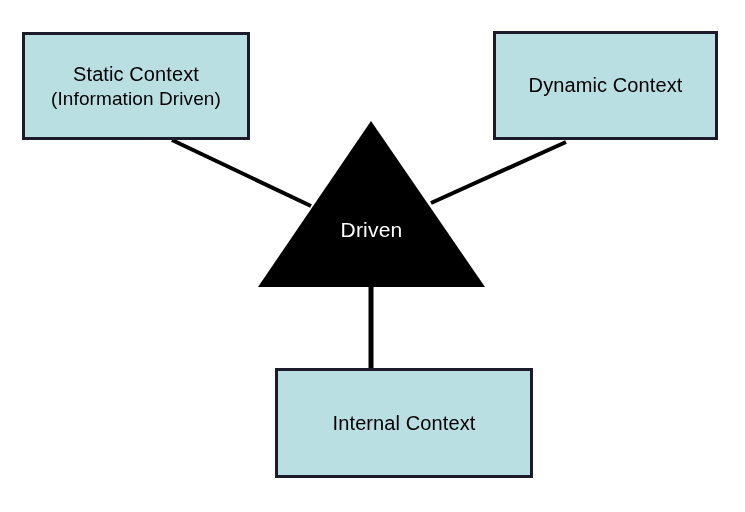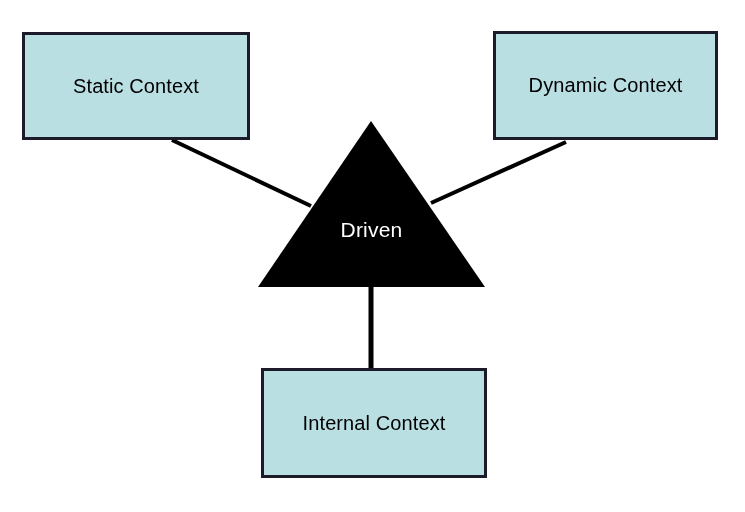--- a/index.html
+++ b/index.html
@@ -46,23 +46,23 @@
     width: 228px;
     height: 108px;
   }
   #box-dynamic {
     left: 493px;
     top: 31px;
     width: 225px;
     height: 109px;
   }
   #box-internal {
-    left: 261px;
+    left: 275px;
     top: 368px;
-    width: 226px;
+    width: 258px;
     height: 110px;
   }
   #svg-layer {
     position: absolute;
     left: 0;
     top: 0;
     width: 745px;
     height: 512px;
   }
   .triangle-label {
@@ -86,20 +86,21 @@
     <line x1="172" y1="140" x2="311" y2="206" stroke="#000000" stroke-width="4" stroke-linecap="butt"></line>
     <line x1="566" y1="142" x2="431" y2="203" stroke="#000000" stroke-width="4" stroke-linecap="butt"></line>
     <line x1="371" y1="284" x2="371" y2="368" stroke="#000000" stroke-width="5" stroke-linecap="butt"></line>
     <polygon points="371,121 485,287 258,287" fill="#000000"></polygon>
   </svg>
 
   <div class="triangle-label">Driven</div>
 
   <div class="node-box" id="box-static">
     <div class="node-line-1">Static Context</div>
+    <div class="node-line-2">(Information Driven)</div>
   </div>
 
   <div class="node-box" id="box-dynamic">
     <div class="node-line-1">Dynamic Context</div>
   </div>
 
   <div class="node-box" id="box-internal">
     <div class="node-line-1">Internal Context</div>
   </div>
 

